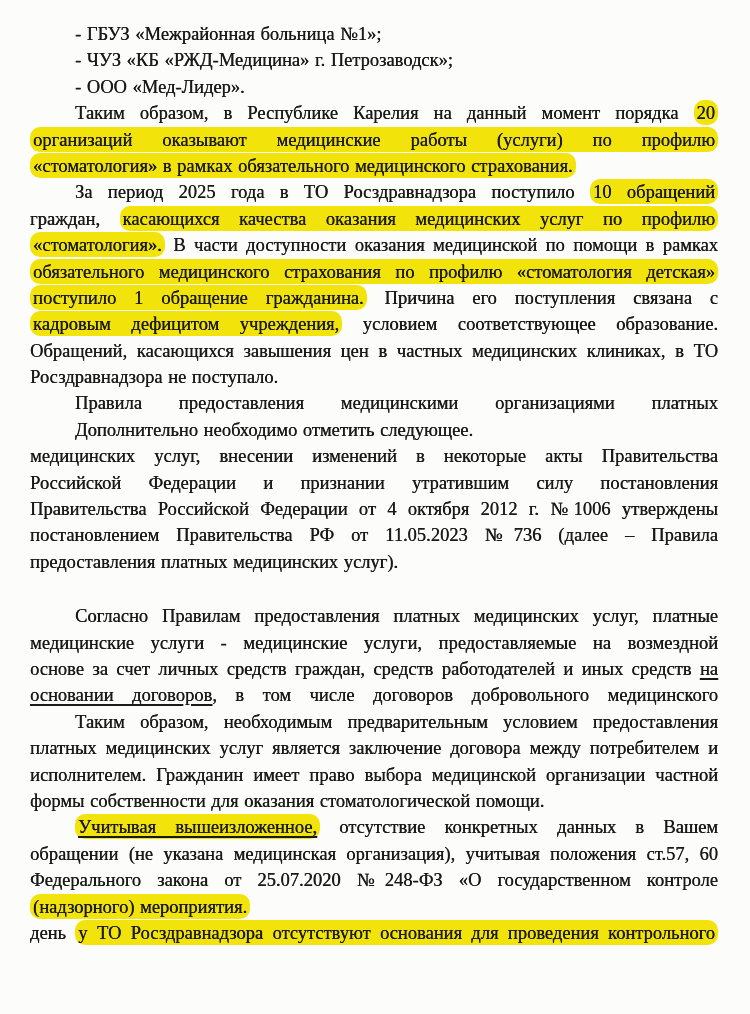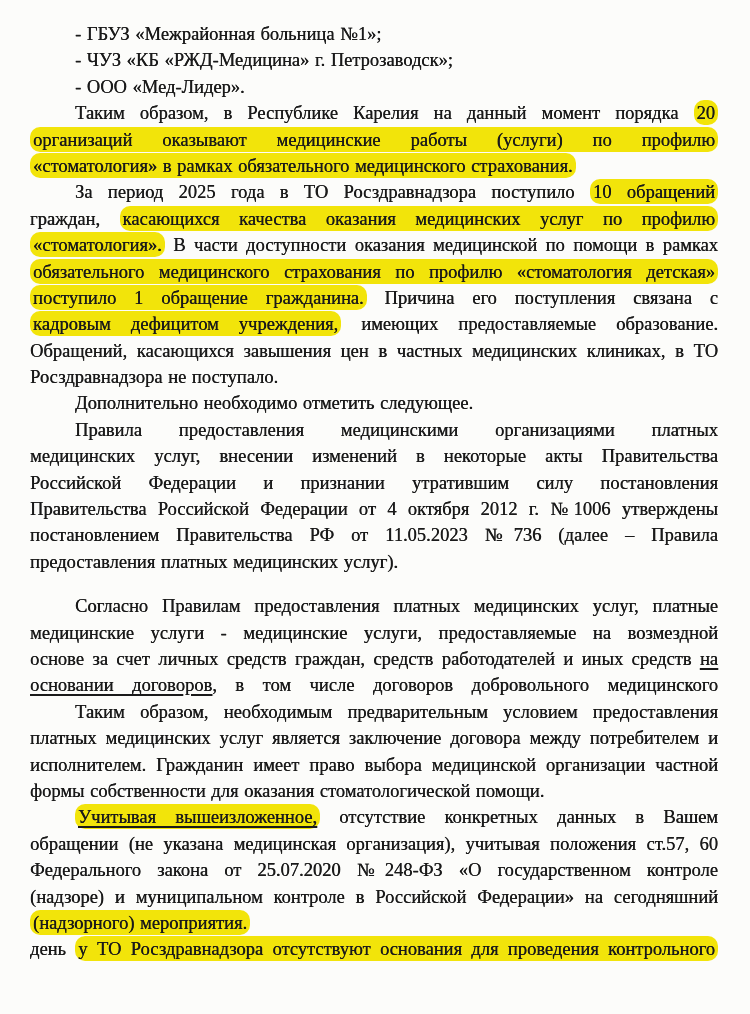--- a/index.html
+++ b/index.html
@@ -89,43 +89,42 @@
         <div class="line ind"><span>- ЧУЗ «КБ «РЖД-Медицина» г. Петрозаводск»;</span></div>
         <div class="line ind"><span>- ООО «Мед-Лидер».</span></div>
         <div class="line just ind"><span>Таким образом, в Республике Карелия на данный момент порядка </span><span class="hl">20</span></div>
         <div class="line just"><span class="hl">организаций оказывают медицинские работы (услуги) по профилю</span></div>
         <div class="line"><span class="hl">«стоматология» в рамках обязательного медицинского страхования.</span></div>
         <div class="line just ind"><span>За период 2025 года в ТО Росздравнадзора поступило </span><span class="hl">10 обращений</span></div>
         <div class="line just"><span>граждан, </span><span class="hl">касающихся качества оказания медицинских услуг по профилю</span></div>
         <div class="line just"><span class="hl">«стоматология».</span><span> В части доступности оказания медицинской по помощи в рамках</span></div>
         <div class="line just"><span class="hl">обязательного медицинского страхования по профилю «стоматология детская»</span></div>
         <div class="line just"><span class="hl">поступило 1 обращение гражданина.</span><span> Причина его поступления связана с</span></div>
-        <div class="line just"><span class="hl">кадровым дефицитом учреждения,</span><span> имеющих предоставляемые образование.</span></div>
+        <div class="line just"><span class="hl">кадровым дефицитом учреждения,</span><span> условием соответствующее образование.</span></div>
         <div class="line just"><span>Обращений, касающихся завышения цен в частных медицинских клиниках, в ТО</span></div>
         <div class="line"><span>Росздравнадзора не поступало.</span></div>
+        <div class="line just ind"><span>Правила предоставления медицинскими организациями платных</span></div>
         <div class="line ind"><span>Дополнительно необходимо отметить следующее.</span></div>
-        <div class="line just ind"><span>Правила предоставления медицинскими организациями платных</span></div>
         <div class="line just"><span>медицинских услуг, внесении изменений в некоторые акты Правительства</span></div>
         <div class="line just"><span>Российской Федерации и признании утратившим силу постановления</span></div>
         <div class="line just"><span>Правительства Российской Федерации от 4 октября 2012 г. №1006 утверждены</span></div>
         <div class="line just"><span>постановлением Правительства РФ от 11.05.2023 №736 (далее – Правила</span></div>
         <div class="line"><span>предоставления платных медицинских услуг).</span></div>
       </div>
-      <div class="section" style="margin-top: 18px;">
+      <div class="section" style="margin-top: 28px;">
         <div class="line just ind"><span>Согласно Правилам предоставления платных медицинских услуг, платные</span></div>
         <div class="line just"><span>медицинские услуги - медицинские услуги, предоставляемые на возмездной</span></div>
         <div class="line just"><span>основе за счет личных средств граждан, средств работодателей и иных средств </span><span class="ul">на</span></div>
         <div class="line just"><span class="ul">основании договоров</span><span>, в том числе договоров добровольного медицинского</span></div>
       </div>
       <div class="section">
         <div class="line just ind"><span>Таким образом, необходимым предварительным условием предоставления</span></div>
         <div class="line just"><span>платных медицинских услуг является заключение договора между потребителем и</span></div>
         <div class="line just"><span>исполнителем. Гражданин имеет право выбора медицинской организации частной</span></div>
         <div class="line"><span>формы собственности для оказания стоматологической помощи.</span></div>
         <div class="line just ind"><span class="hl ul">Учитывая вышеизложенное,</span><span> отсутствие конкретных данных в Вашем</span></div>
         <div class="line just"><span>обращении (не указана медицинская организация), учитывая положения ст.57, 60</span></div>
         <div class="line just"><span>Федерального закона от 25.07.2020 №248-ФЗ «О государственном контроле</span></div>
-        <div class="line just"><span>(надзоре) и муниципальном контроле в Российской Федерации» на сегодняшний</span></div>
         <div class="line"><span class="hl">(надзорного) мероприятия.</span></div>
         <div class="line just"><span>день </span><span class="hl">у ТО Росздравнадзора отсутствуют основания для проведения контрольного</span></div>
       </div>
     </div>
 </div>
 
 </body></html>

